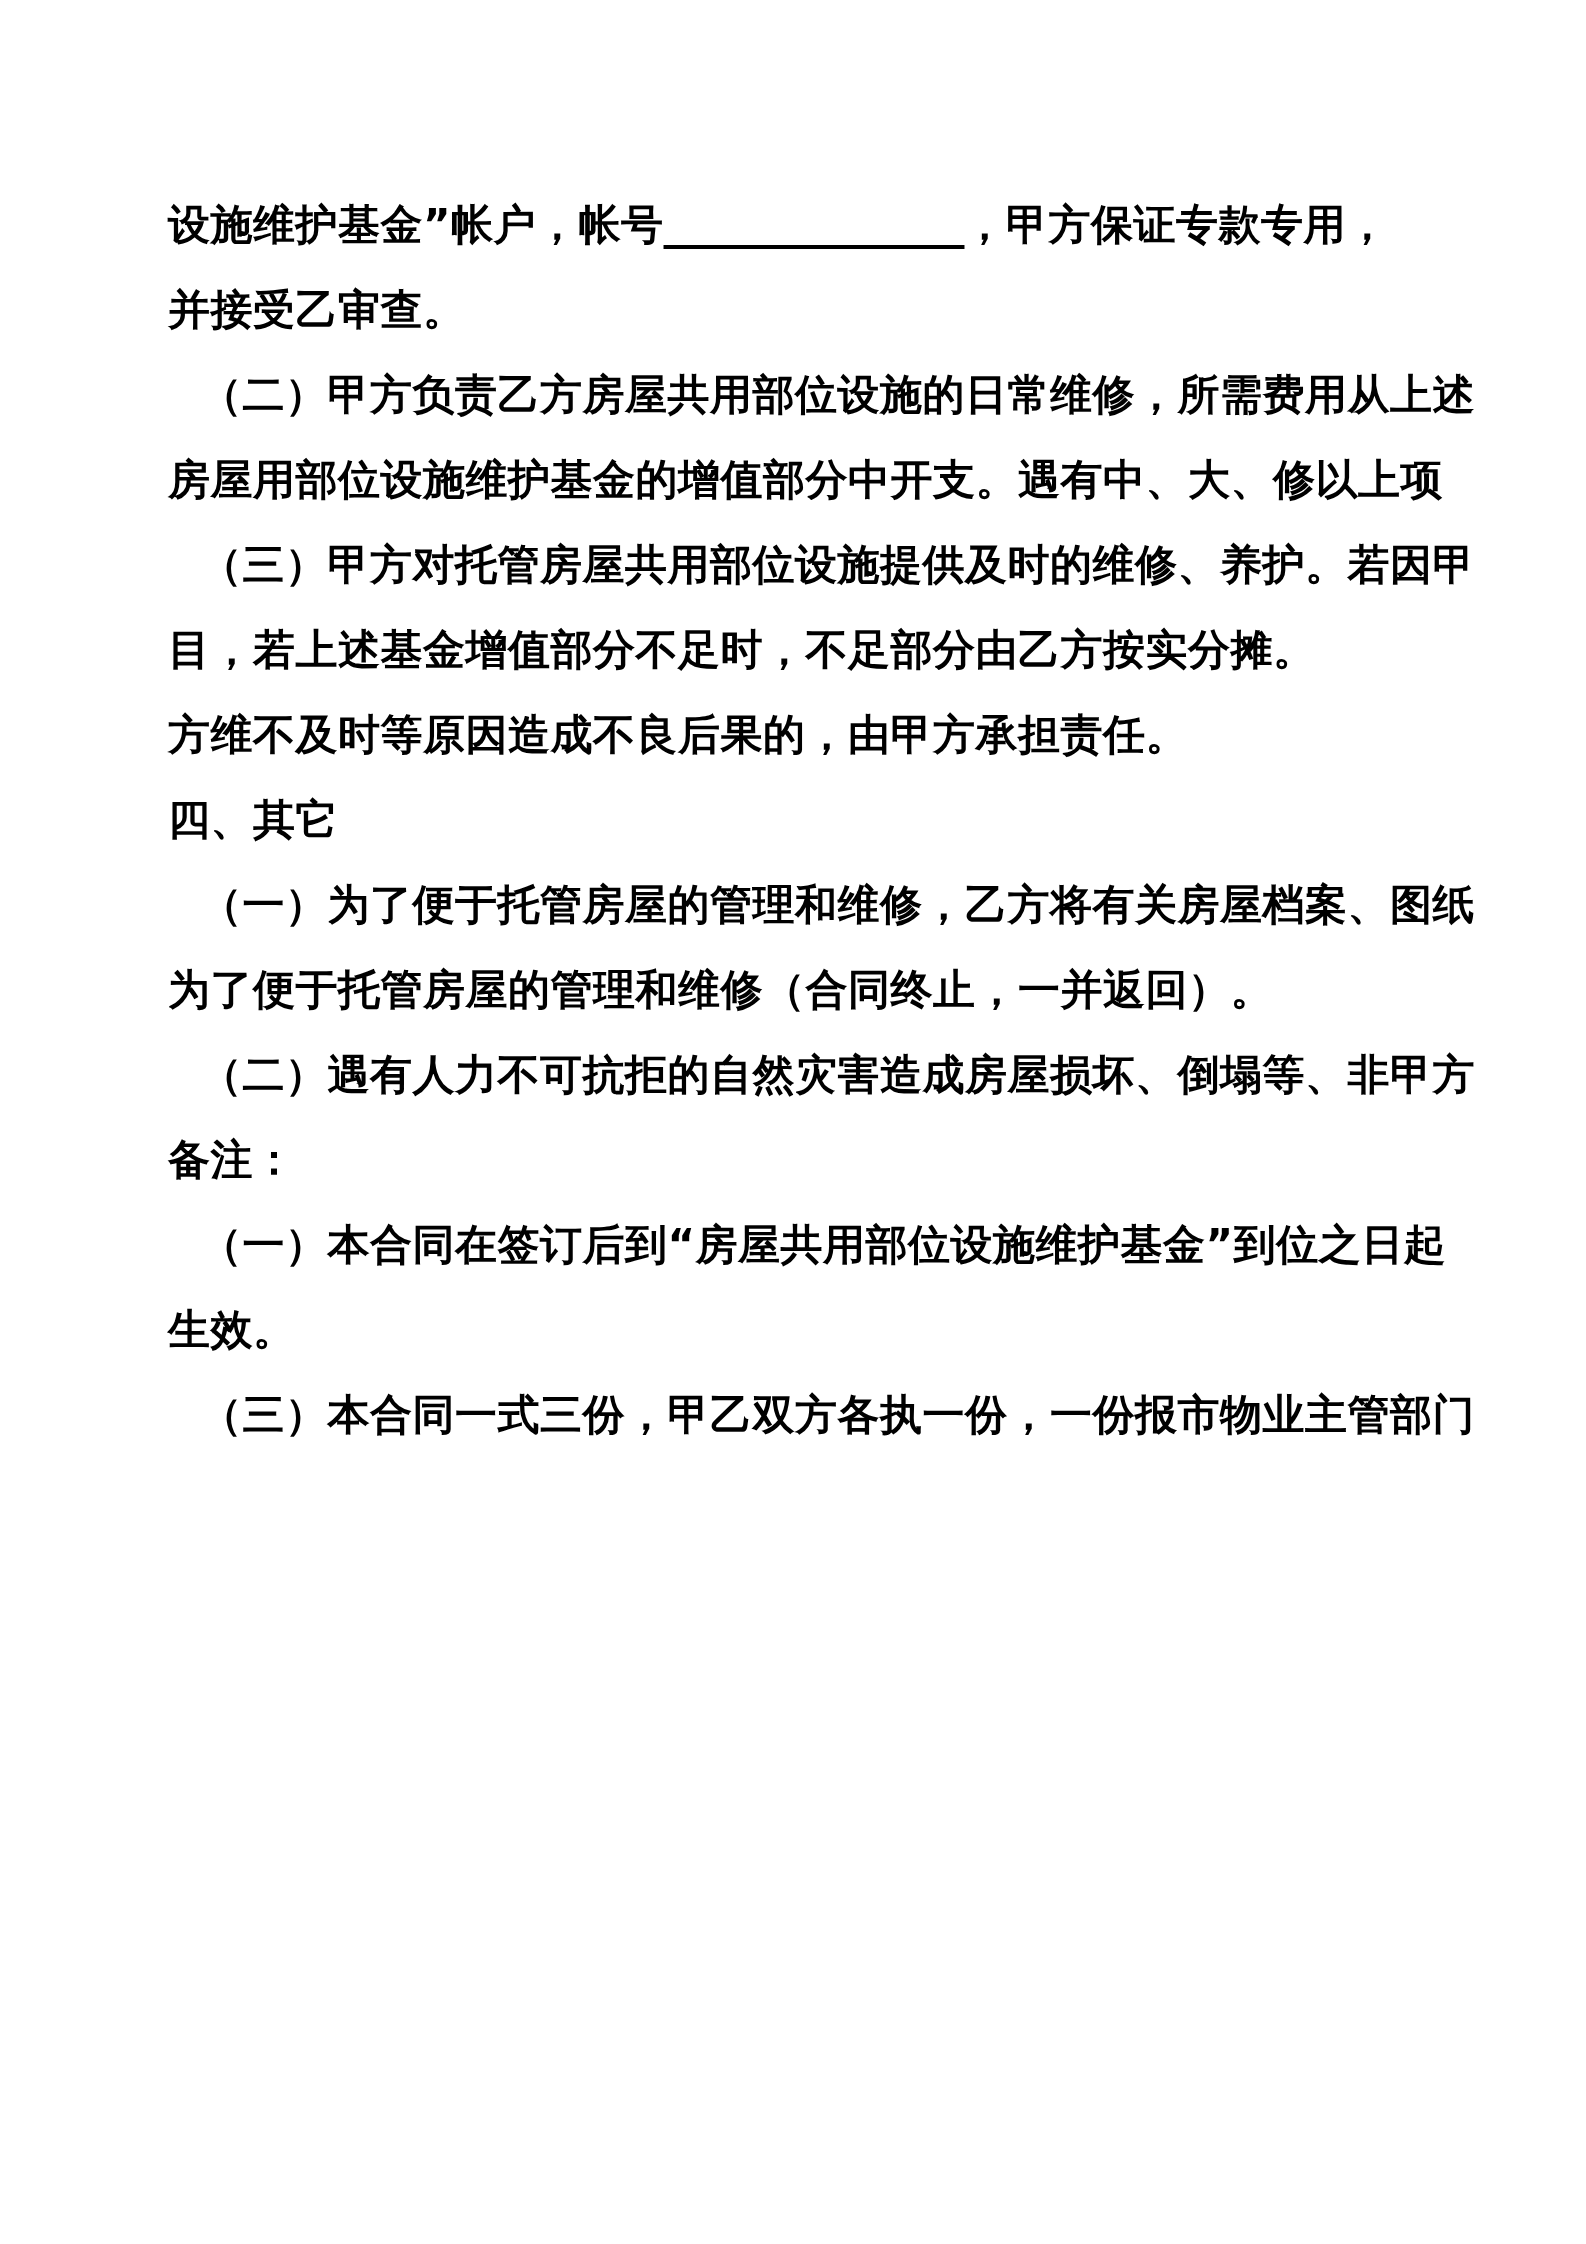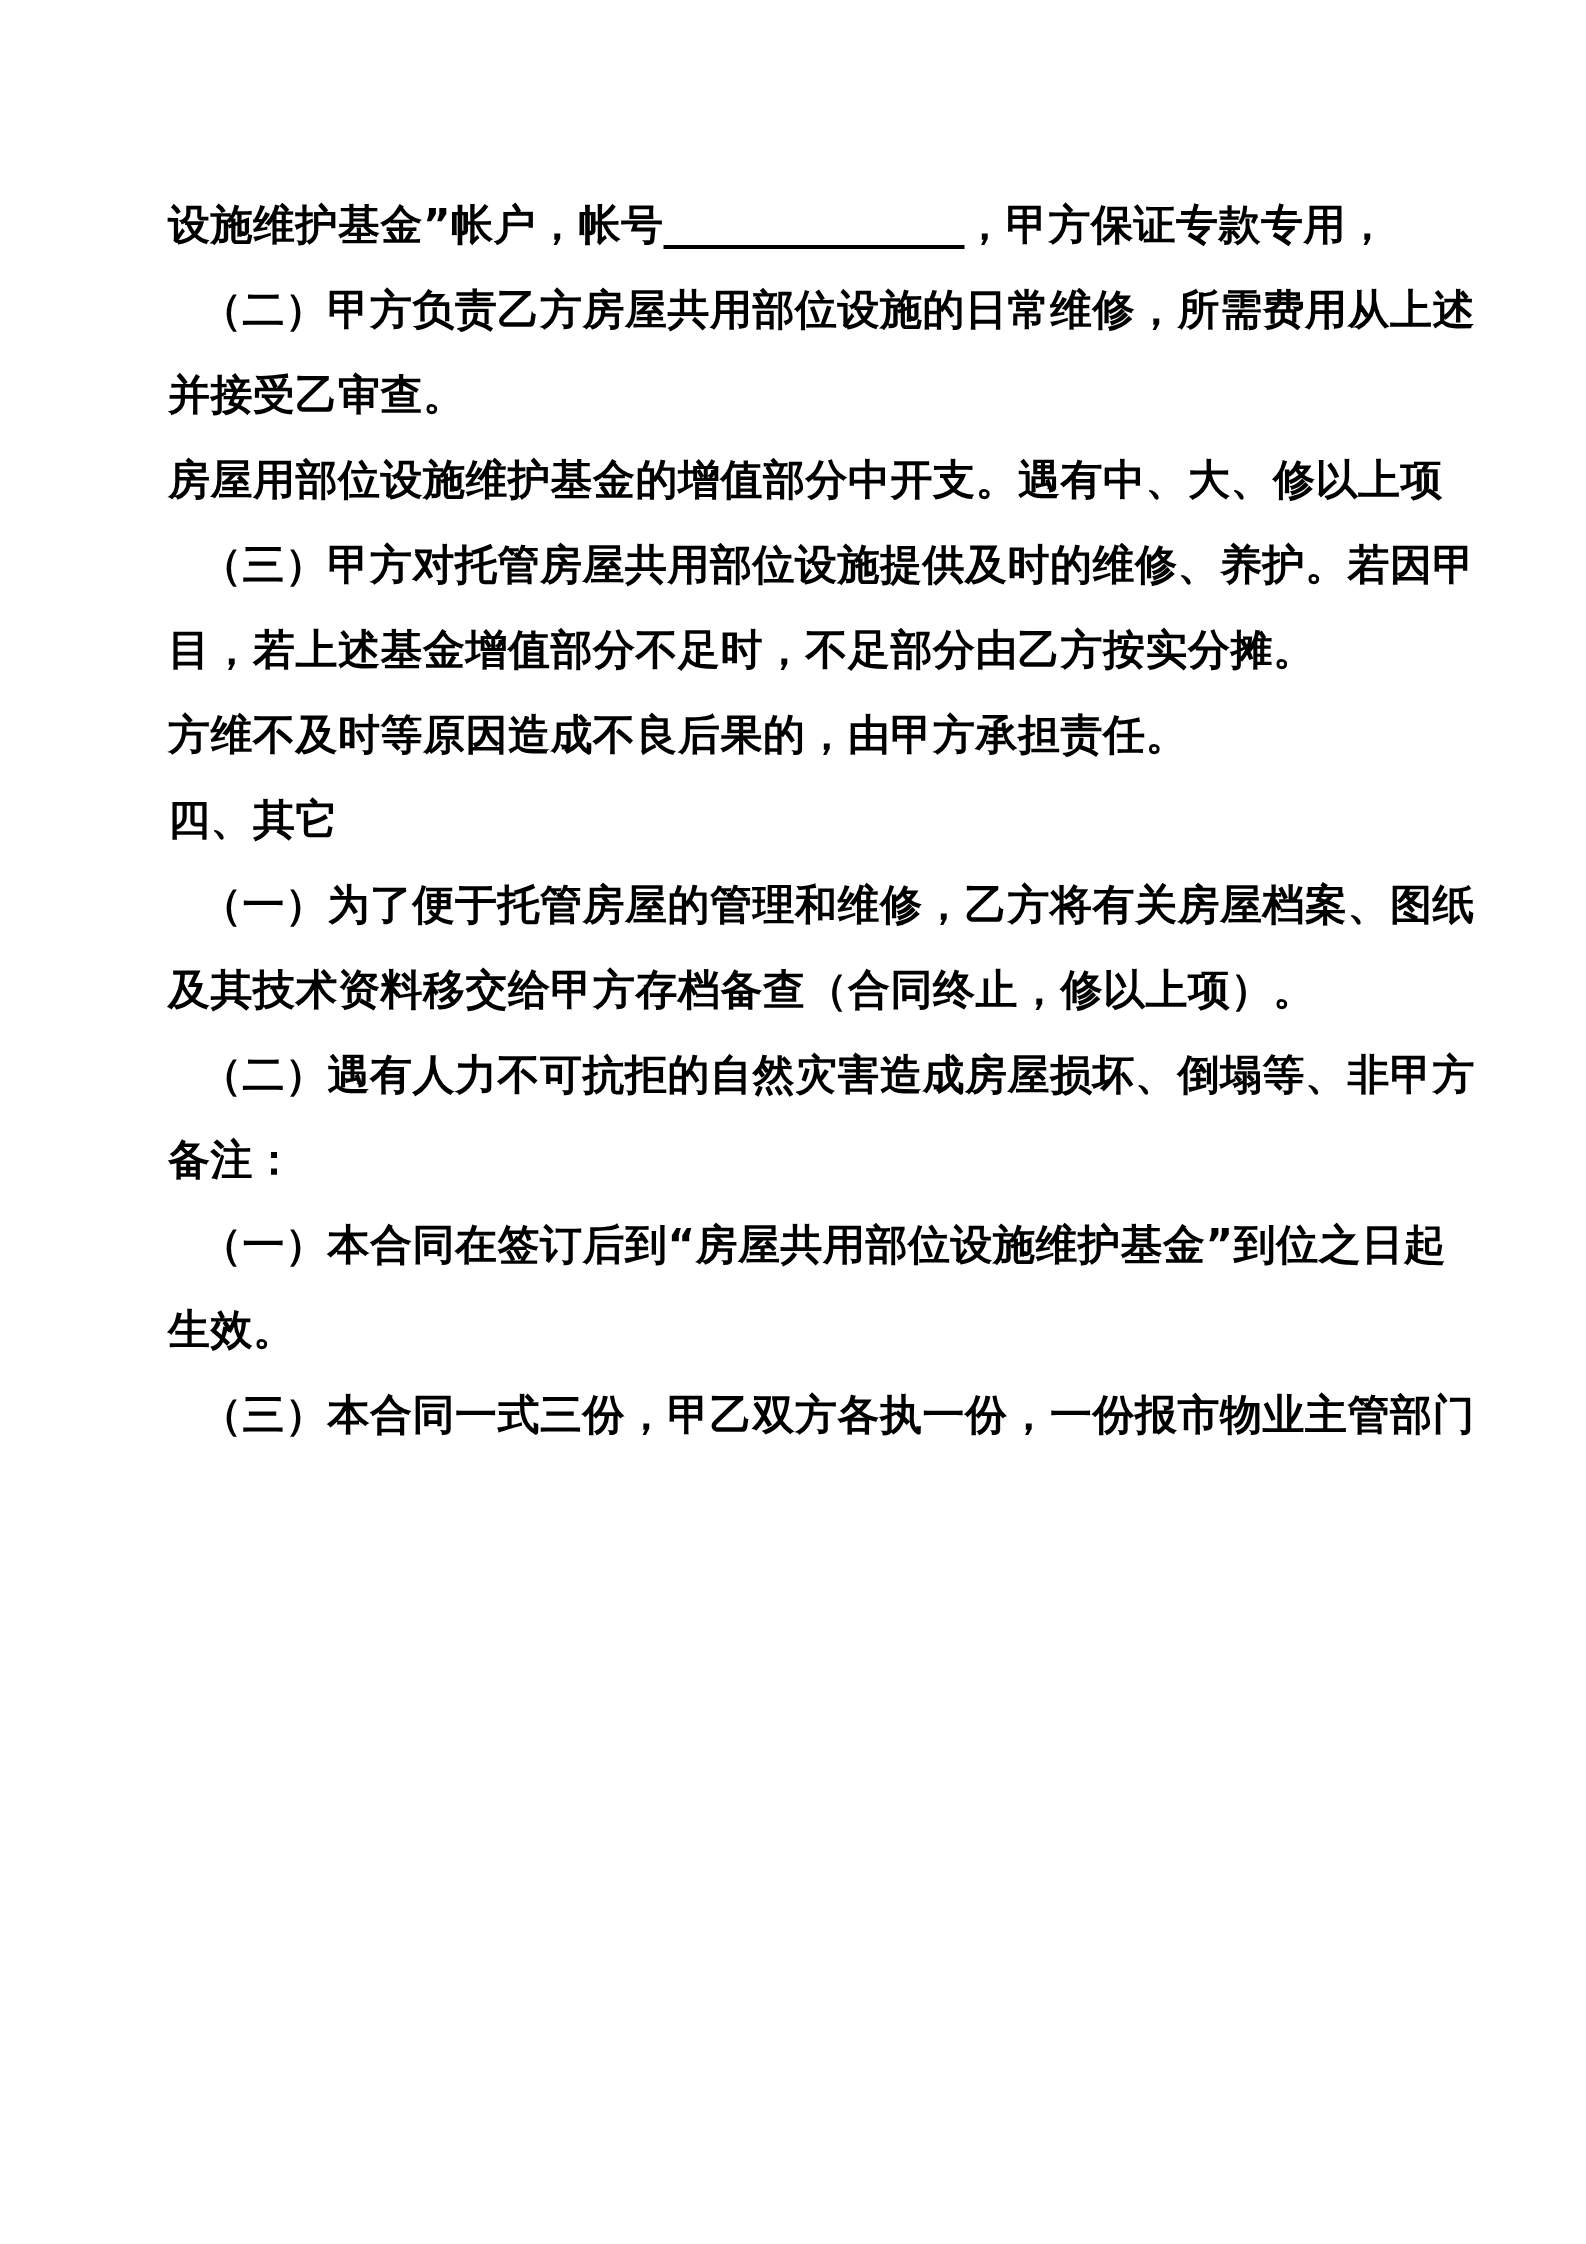--- a/index.html
+++ b/index.html
@@ -35,28 +35,28 @@
     white-space: nowrap;
   }
 </style>
 </head>
 <body>
 
 <div class="page">
 
   <p class="line"><span>设施维护基金”帐户，帐号</span><span class="blank">_______________</span><span>，甲方保证专款专用，</span></p>
 
+  <p class="line">并接受乙审查。</p>
   <p class="line indent">（二）甲方负责乙方房屋共用部位设施的日常维修，所需费用从上述</p>
-  <p class="line">并接受乙审查。</p>
   <p class="line">房屋用部位设施维护基金的增值部分中开支。遇有中、大、修以上项</p>
   <p class="line indent">（三）甲方对托管房屋共用部位设施提供及时的维修、养护。若因甲</p>
   <p class="line">目，若上述基金增值部分不足时，不足部分由乙方按实分摊。</p>
   <p class="line">方维不及时等原因造成不良后果的，由甲方承担责任。</p>
   <p class="line">四、其它</p>
   <p class="line indent">（一）为了便于托管房屋的管理和维修，乙方将有关房屋档案、图纸</p>
-  <p class="line">及其技术资料移交给甲方存档备查（合同终止，修以上项）。</p>
+  <p class="line">为了便于托管房屋的管理和维修（合同终止，一并返回）。</p>
   <p class="line indent">（二）遇有人力不可抗拒的自然灾害造成房屋损坏、倒塌等、非甲方</p>
   <p class="line">备注：</p>
   <p class="line indent">（一）本合同在签订后到“房屋共用部位设施维护基金”到位之日起</p>
   <p class="line">生效。</p>
   <p class="line indent">（三）本合同一式三份，甲乙双方各执一份，一份报市物业主管部门</p>
 
 </div>
 
 </body></html>

